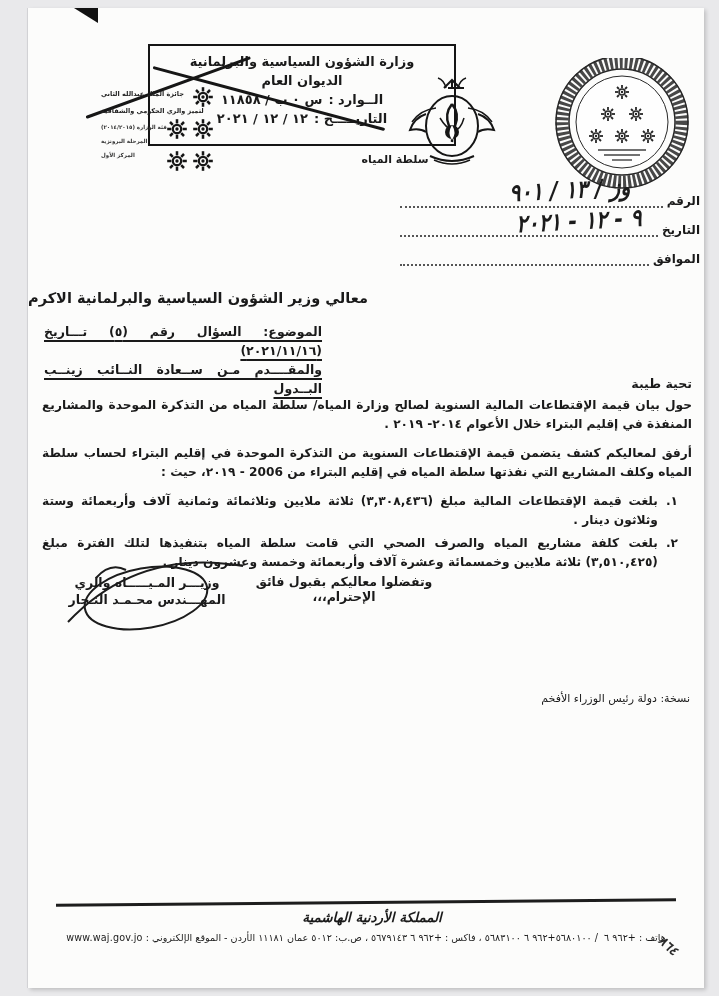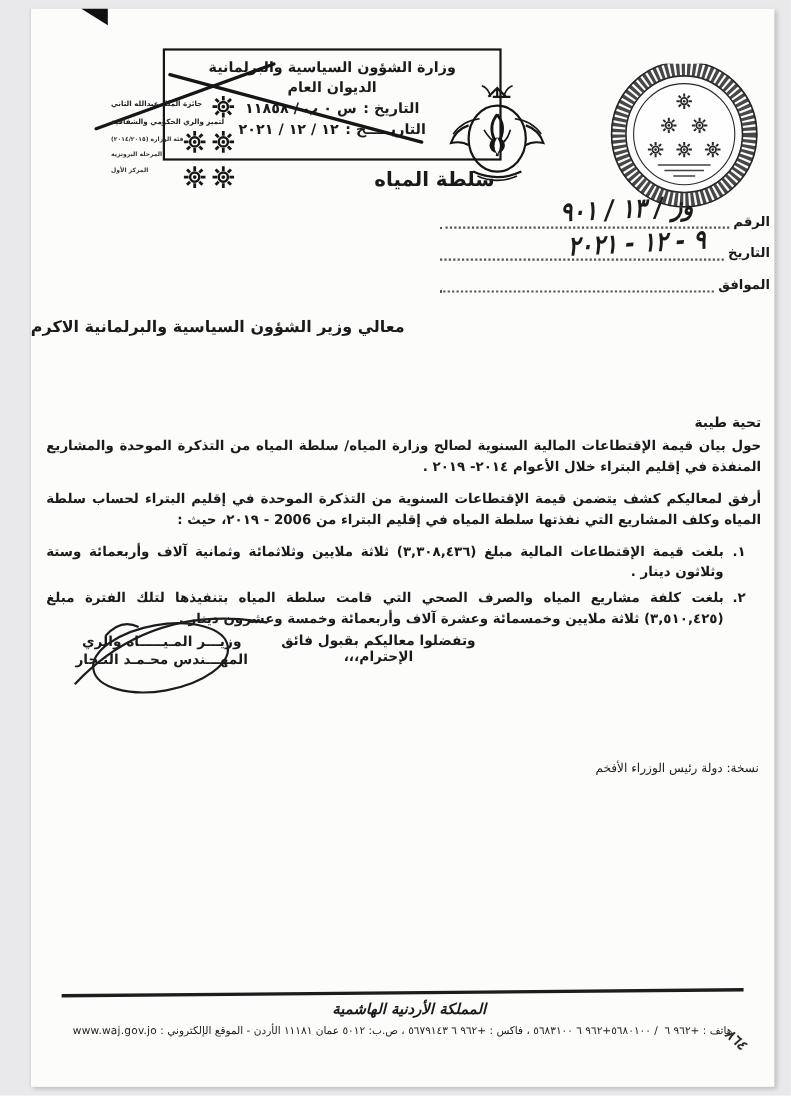--- a/index.html
+++ b/index.html
@@ -34,21 +34,21 @@
   
   .coat { position:absolute; left:372px; top:66px; }
   
   .wm-logo {
     position:absolute; left:282px; top:140px; width:170px; text-align:center; direction:rtl;
   }
   .wm-logo .callig {
     font-family:"DejaVu Serif", serif; font-weight:bold; font-size:20px;
     letter-spacing:-1px; text-shadow:0 0 1px #000;
   }
-  .wm-logo .authority { font-size:18px; font-weight:bold; margin-top:5px; }
+  .wm-logo .authority { font-size:11px; font-weight:bold; margin-top:5px; }
   
   .seal { position:absolute; left:524px; top:50px; opacity:.92; }
   
   .awards { position:absolute; left:26px; top:78px; width:150px; direction:rtl; }
   .award-line { font-size:6.5px; font-weight:bold; color:#222; text-align:left; line-height:2.6; white-space:nowrap;margin-left:47px; }
   .award-line.tiny { font-size:5.5px; color:#333; }
   .stars { position:absolute; left:96px; top:78px; width:90px; }
   .star-row { display:flex; gap:4px; margin-bottom:10px; }
   .centennial { position:absolute; left:40px; top:148px; width:110px; text-align:center; }
   .slogan { font-size:10.5px; font-weight:bold; margin-top:2px; text-align:right; }
@@ -115,21 +115,21 @@
 <body>
 
 <div class="page">
 
   <div class="corner-fold"></div>
 
   <div class="received-stamp">
     <div>وزارة الشؤون السياسية والبرلمانية</div>
     <div>الديوان العام</div>
     <div class="row">
-      <span>التاريخ :</span>
+      <span>الــوارد :</span>
       <span>س ٠ ب / ١١٨٥٨</span>
     </div>
     <div class="row">
       <span>التاريـــــخ :</span>
       <span>١٢ / ١٢ / ٢٠٢١</span>
     </div>
   </div>
   <div class="stroke stroke-a"></div>
   <div class="stroke stroke-b"></div>
 
@@ -237,20 +237,24 @@
       <span class="hand hand-date">٩ - ١٢ - ٢٠٢١</span>
     </div>
     <div class="ref-row">
       <span class="ref-label">الموافق</span>
       <span class="ref-dots"></span>
     </div>
   </div>
 
   <div class="salutation">معالي وزير الشؤون السياسية والبرلمانية الاكرم</div>
 
+  <div class="subject">
+    <div class="line">الموضوع: السؤال رقم (٥) تـــاريخ (٢٠٢١/١١/١٦)</div>
+    <div class="line">والمقــــدم مـن ســعادة النــائب زينــب البــدول</div>
+  </div>
 
   <div class="body-text">
     <div class="greeting">تحية طيبة</div>
     <div class="para">حول بيان قيمة الإقتطاعات المالية السنوية لصالح وزارة المياه/ سلطة المياه من التذكرة الموحدة والمشاريع المنفذة في إقليم البتراء خلال الأعوام ٢٠١٤- ٢٠١٩ .</div>
     <div class="para">أرفق لمعاليكم كشف يتضمن قيمة الإقتطاعات السنوية من التذكرة الموحدة في إقليم البتراء لحساب سلطة المياه وكلف المشاريع التي نفذتها سلطة المياه في إقليم البتراء من 2006 - ٢٠١٩، حيث :</div>
     <div class="list-item">
       <span class="num">١.</span>
       <span>بلغت قيمة الإقتطاعات المالية مبلغ (٣,٣٠٨,٤٣٦) ثلاثة ملايين وثلاثمائة وثمانية آلاف وأربعمائة وستة وثلاثون دينار .</span>
     </div>
     <div class="list-item">

